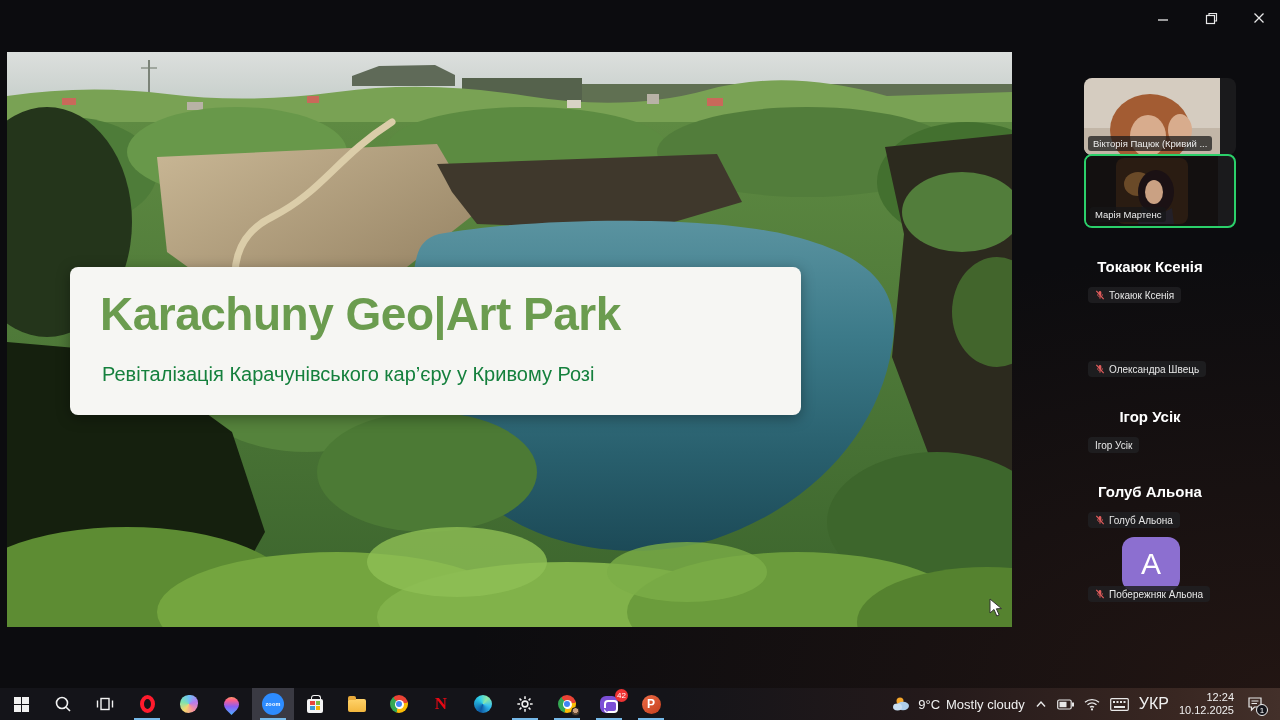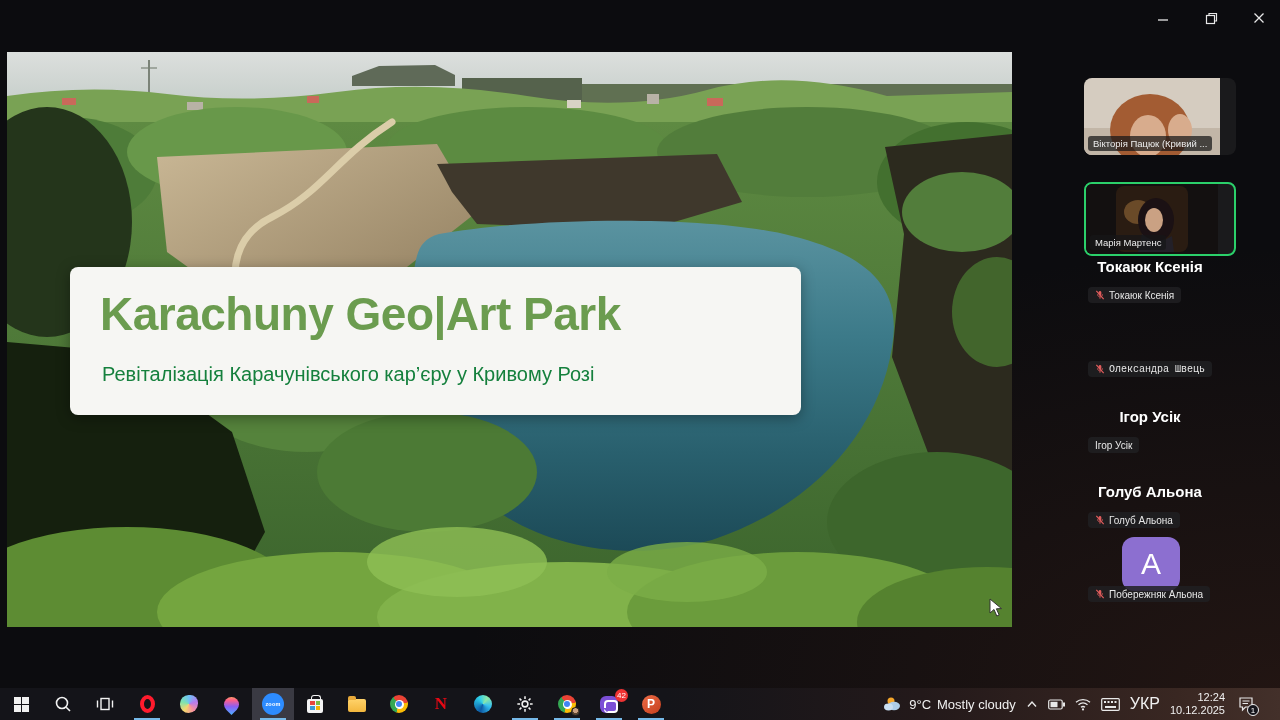--- a/index.html
+++ b/index.html
@@ -78,21 +78,21 @@
   .mini-avatar { position:absolute; right:8px; bottom:4px; width:9px; height:9px; border-radius:50%;
                  background:radial-gradient(circle at 50% 35%,#caa183 40%,#5a4632 45%); border:1px solid #222; }
   .viber { position:relative; width:18px; height:17px; background:#7b4fd6; border-radius:6px; }
   .viber::before { content:""; position:absolute; left:4px; top:4px; width:10px; height:9px;
                    border:2px solid #fff; border-radius:4px; }
   .viber::after { content:""; position:absolute; left:3px; bottom:-3px; width:0; height:0;
                   border:4px solid transparent; border-top-color:#7b4fd6; }
   .ppt { width:19px; height:19px; border-radius:50%; background:linear-gradient(140deg,#ed6c47,#c43e1c);
          color:#fff; font-weight:bold; font-size:12px; display:flex; align-items:center; justify-content:center; }
 
-  #tray { position:absolute; right:17px; top:0; height:32px; display:flex; align-items:center; gap:10px;
+  #tray { position:absolute; right:8px; top:0; height:32px; display:flex; align-items:center; gap:10px;
           padding-right:6px; color:#f0f0f0; }
   .weather { display:flex; align-items:center; gap:6px; font-size:13px; white-space:nowrap; }
   .lang { font-size:16px; }
   .clock { text-align:right; font-size:11px; line-height:13px; }
   .notif { position:relative; width:22px; height:22px; display:flex; align-items:center; justify-content:center; }
   .notif-badge { position:absolute; right:-2px; bottom:-1px; width:12px; height:12px; border-radius:50%;
                  background:#15151b; border:1px solid #f0f0f0; color:#fff; font-size:8px;
                  display:flex; align-items:center; justify-content:center; }
 </style>
 </head>
@@ -211,21 +211,21 @@
         <rect y="50" width="136" height="27" fill="#c2b6a7"></rect>
         <ellipse cx="66" cy="52" rx="40" ry="36" fill="#a35c33"></ellipse>
         <ellipse cx="64" cy="58" rx="18" ry="21" fill="#d8ac8d"></ellipse>
         <ellipse cx="96" cy="52" rx="12" ry="16" fill="#d8ac8d"></ellipse>
       </svg>
       <span class="vlabel">
         <span>Вікторія Пацюк (Кривий ...</span>
       </span>
     </div>
 
-    <div class="vtile active" style="top:154px; height:74px;margin-top:28px;">
+    <div class="vtile active" style="top:154px; height:74px;">
       <svg width="132" height="70">
         <rect width="132" height="70" fill="#131010"></rect>
         <rect x="30" y="2" width="72" height="66" rx="8" fill="#2a1c12"></rect>
         <ellipse cx="52" cy="28" rx="14" ry="12" fill="#6a4a28"></ellipse>
         <ellipse cx="70" cy="36" rx="18" ry="22" fill="#1b1114"></ellipse>
         <ellipse cx="68" cy="36" rx="9" ry="12" fill="#caa183"></ellipse>
         <path d="M56 50 Q 70 62 86 52 L 88 68 L 52 68 Z" fill="#232028"></path>
       </svg>
       <span class="vlabel">
         <span>Марія Мартенс</span>
@@ -236,21 +236,21 @@
     <span class="chip" style="top:287px;">
       <svg width="10" height="10" viewBox="0 0 12 12">
           <path d="M6 1.2c-.9 0-1.6.7-1.6 1.6v2.4c0 .9.7 1.6 1.6 1.6s1.6-.7 1.6-1.6V2.8C7.6 1.9 6.9 1.2 6 1.2z" fill="#e05c5c"></path>
           <path d="M3 5.2c0 1.7 1.3 3 3 3s3-1.3 3-3" stroke="#e05c5c" fill="none" stroke-width="1"></path>
           <line x1="6" y1="8.4" x2="6" y2="10.6" stroke="#e05c5c" stroke-width="1"></line>
           <line x1="1.6" y1="1" x2="10.4" y2="11" stroke="#e05c5c" stroke-width="1.4"></line>
         </svg>
       <span>Токаюк Ксенія</span>
     </span>
 
-    <span class="chip" style="top:361px;font-family:Liberation Mono, monospace;">
+    <span class="chip" style="top:361px;">
       <svg width="10" height="10" viewBox="0 0 12 12">
           <path d="M6 1.2c-.9 0-1.6.7-1.6 1.6v2.4c0 .9.7 1.6 1.6 1.6s1.6-.7 1.6-1.6V2.8C7.6 1.9 6.9 1.2 6 1.2z" fill="#e05c5c"></path>
           <path d="M3 5.2c0 1.7 1.3 3 3 3s3-1.3 3-3" stroke="#e05c5c" fill="none" stroke-width="1"></path>
           <line x1="6" y1="8.4" x2="6" y2="10.6" stroke="#e05c5c" stroke-width="1"></line>
           <line x1="1.6" y1="1" x2="10.4" y2="11" stroke="#e05c5c" stroke-width="1.4"></line>
         </svg>
       <span>Олександра Швець</span>
     </span>
 
     <div class="big-name" style="top:408px;">Ігор Усік</div>

